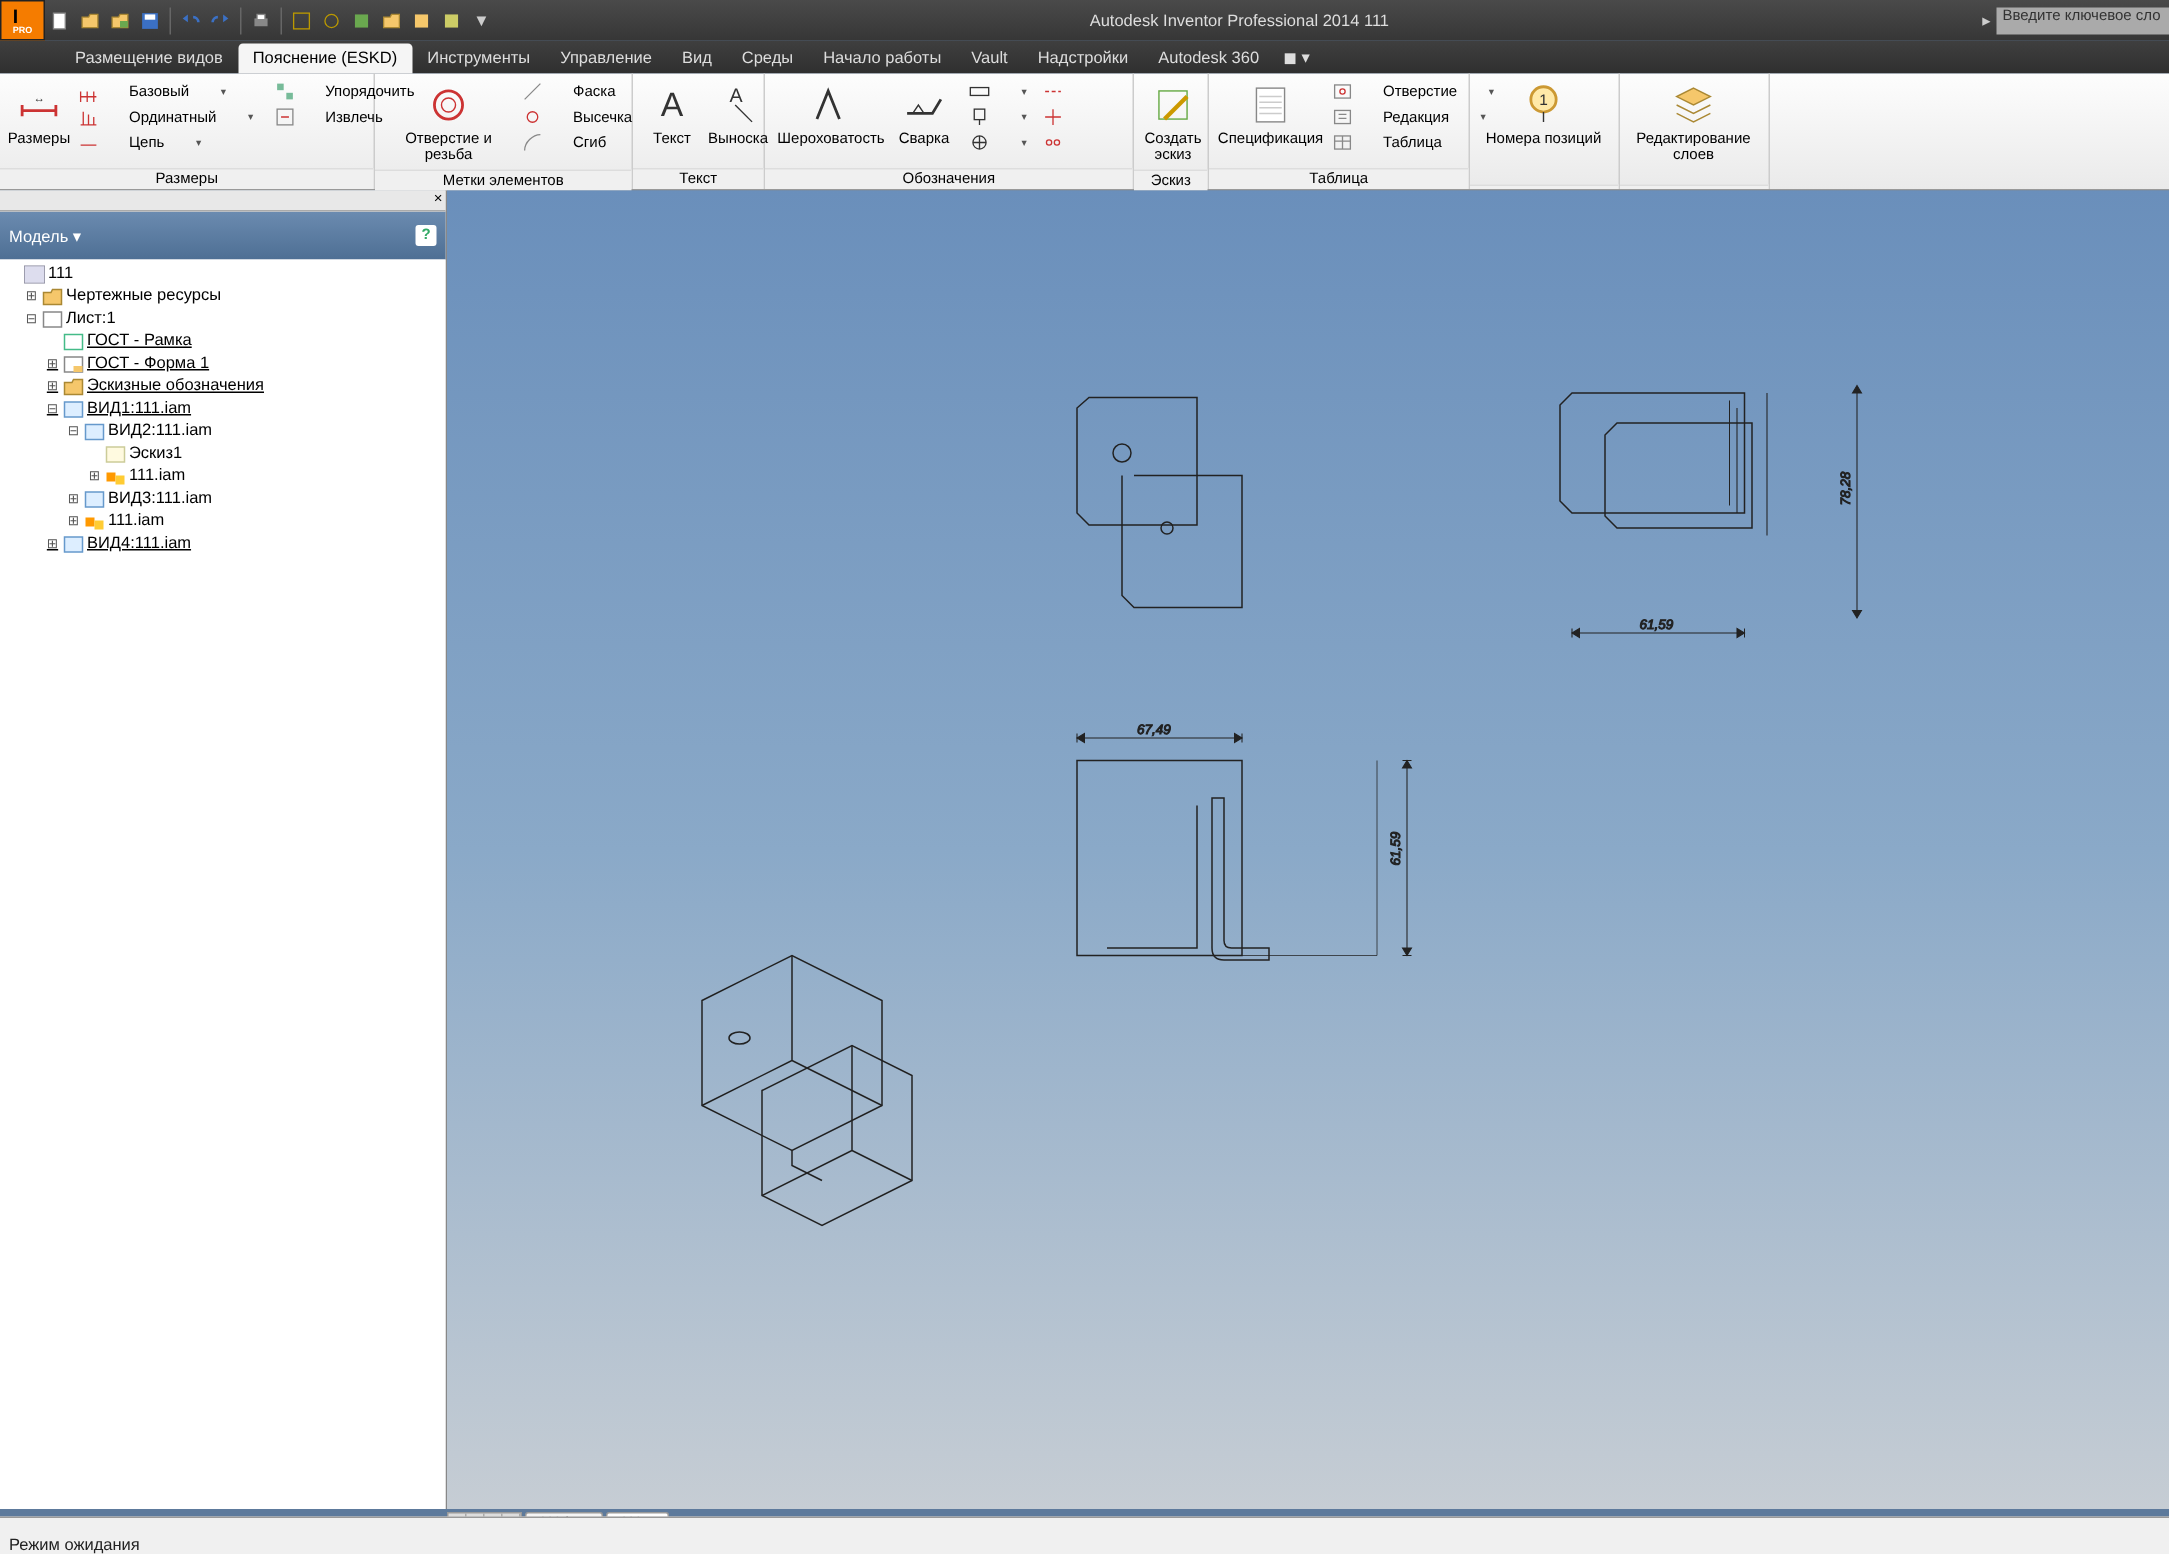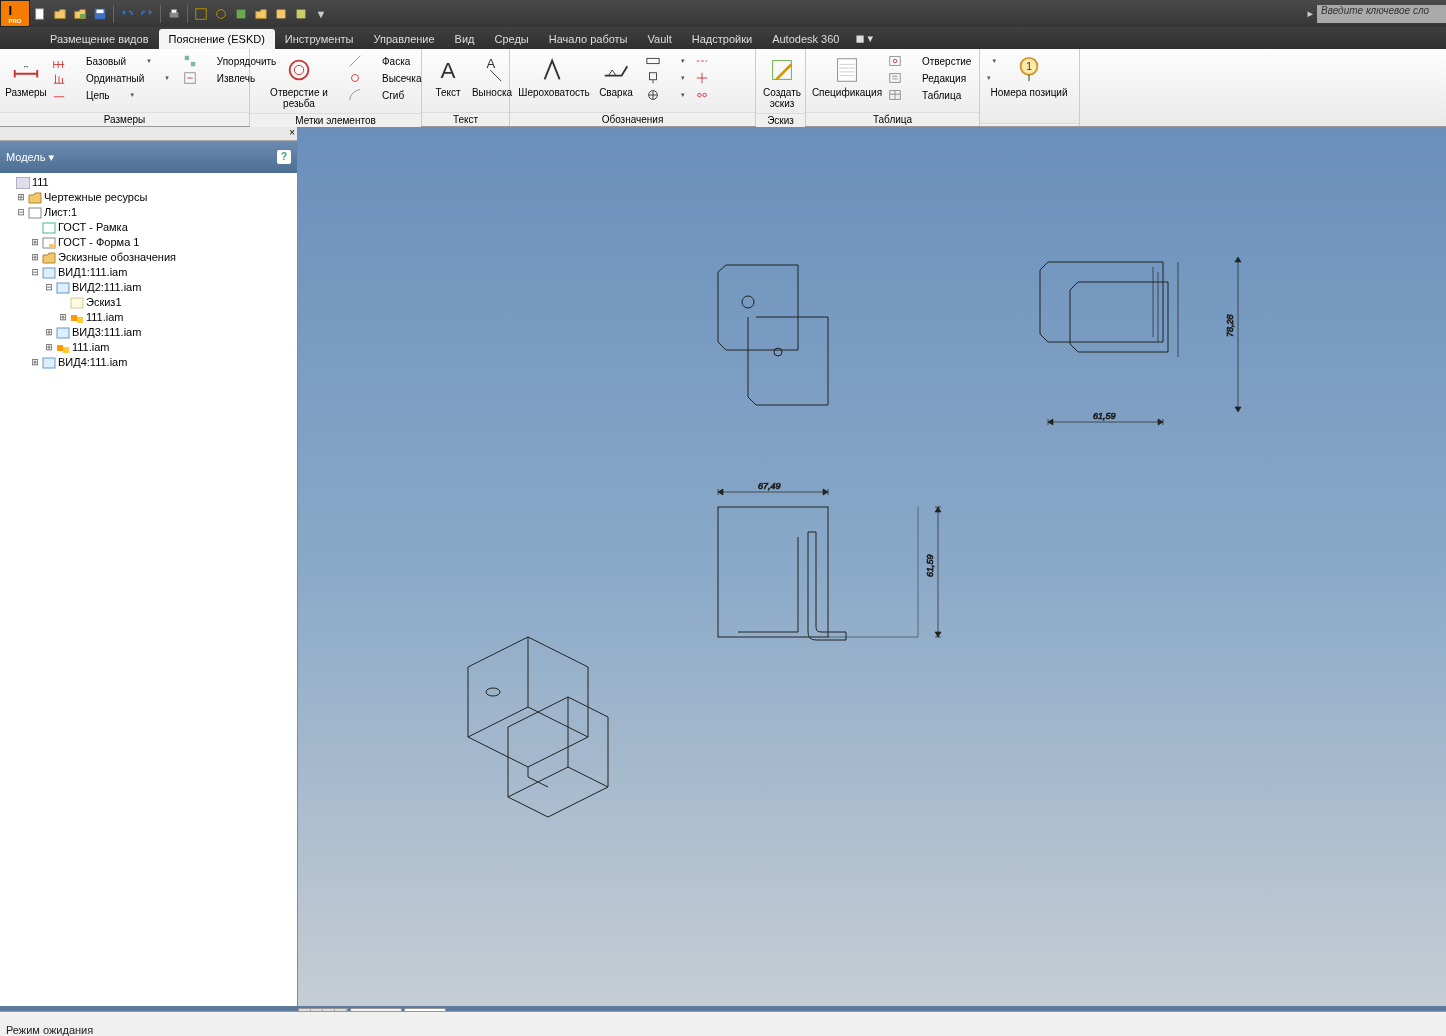--- a/index.html
+++ b/index.html
@@ -5,21 +5,21 @@
 * { margin:0; padding:0; box-sizing:border-box; font-family:"Segoe UI",Tahoma,sans-serif; }
 body { width:1446px; height:1036px; background:#5d7a9c; overflow:hidden; position:relative; }
 
 .qat { height:27px; background:linear-gradient(#4a4a4a,#363636); display:flex; align-items:center; color:#ccc; font-size:11px; }
 .qat .logo { width:30px; height:27px; background:#f57c00; display:flex; align-items:center; justify-content:center; color:#000; font-weight:bold; font-size:13px; border:1px solid #222;}
 .qat .logo span.pro{font-size:6px;color:#fff;display:block;line-height:6px;}
 .qat-btn { width:18px; height:18px; display:inline-flex; align-items:center; justify-content:center; margin:0 1px; border:1px solid transparent; cursor:pointer;}
 .qat-btn svg{width:14px;height:14px;}
 .qat-sep{width:1px;height:18px;background:#666;margin:0 3px;}
 .qat .title { flex:1; text-align:center; color:#ddd; font-size:11px; }
-.qat .search { width:129px; height:18px; background:#aaa; font-size:10px; font-style:italic; padding:0 4px; color:#333; overflow:hidden;white-space:nowrap;}
+.qat .search { width:115px; height:18px; background:#aaa; font-size:10px; padding:0 4px; color:#333; overflow:hidden;white-space:nowrap;}
 .qat .tri{margin-left:auto; margin-right:4px; color:#ccc;}
 
 .tabs { height:22px; background:linear-gradient(#3f3f3f,#2f2f2f); display:flex; align-items:flex-end; padding-left:40px; font-size:11px;}
 .tab { padding:4px 10px; color:#ddd; cursor:pointer; }
 .tab.active { background:#f5f5f5; color:#000; border-radius:3px 3px 0 0;text-align:center;}
 .tab-extra{padding:4px 6px;color:#ddd;cursor:pointer;}
 
 .ribbon { height:78px; background:linear-gradient(#fdfdfd,#eaeaea); border-bottom:1px solid #999; display:flex; font-size:10px;}
 .panel { border-right:1px solid #ccc; display:flex; flex-direction:column; }
 .panel-body { flex:1; display:flex; align-items:flex-start; padding:2px 4px;}
@@ -35,21 +35,21 @@
 .workarea { position:absolute; top:127px; left:0; right:0; bottom:30px; display:flex;}
 .sidebar { width:298px; background:#f4f4f4; border-right:1px solid #888; display:flex; flex-direction:column;}
 .side-tabrow{height:14px;background:#e8e8e8;border-bottom:1px solid #aaa;position:relative;font-size:10px;}
 .side-tabrow .x{position:absolute;right:2px;top:0;font-size:10px;cursor:pointer;}
 .side-head{height:28px;background:linear-gradient(#6b8bb0,#4e6f94);color:#fff;font-size:11px;display:flex;align-items:center;padding:16px 6px;justify-content:space-between;}
 .side-head .q{width:14px;height:14px;background:#fff;color:#3a6;border-radius:2px;text-align:center;font-weight:bold;font-size:10px;line-height:14px;}
 .tree{flex:1;overflow:auto;font-size:11px;background:#fff;padding:2px;}
 .tree-item{display:flex;align-items:center;gap:2px;padding:0 0 0 2px;line-height:15px;cursor:pointer;}
 .tree-item .exp{width:10px;text-align:center;color:#555;font-size:9px;cursor:pointer;}
 .tree-item .ticn{width:14px;height:12px;}
-.indent-1{padding-left:14px;} .indent-2{padding-left:28px;} .indent-3{padding-left:42px;} .indent-4{padding-left:56px;}
+.indent-1{padding-left:14px;} .indent-2{padding-left:28px;text-decoration:underline;} .indent-3{padding-left:42px;} .indent-4{padding-left:56px;}
 .canvas { flex:1; background:linear-gradient(#6a8fbb 0%,#8aa9c8 50%,#c6cdd4 100%); position:relative;}
 
 .draw{position:absolute;}
 
 .doctabs{position:absolute;left:298px;bottom:12px;height:18px;display:flex;align-items:center;font-size:10px;}
 .doctabs .nav{display:flex;background:#ddd;border:1px solid #999;}
 .doctabs .nav span{width:12px;text-align:center;border-right:1px solid #aaa;cursor:pointer;}
 .doctab{background:#f5f5f5;border:1px solid #999;border-bottom:none;padding:1px 8px;margin-left:2px;border-radius:2px 2px 0 0;cursor:pointer;display:flex;align-items:center;gap:3px;}
 .doctab.active{background:#fff;}
 .doctab .close{font-size:9px;color:#888;}
@@ -130,20 +130,21 @@
       <svg viewBox="0 0 16 16">
         <rect x="3" y="3" width="10" height="10" fill="#f5c76b"></rect>
       </svg>
     </span>
   <span class="qat-btn">
       <svg viewBox="0 0 16 16">
         <rect x="3" y="3" width="10" height="10" fill="#cc6"></rect>
       </svg>
     </span>
   <span class="qat-btn" style="color:#ccc;">▼</span>
+  <div class="title">Autodesk Inventor Professional 2014   111</div>
   <span class="tri">▸</span>
   <div class="search">Введите ключевое сло</div>
 </div>
 
 <div class="tabs">
   <div class="tab">Размещение видов</div>
   <div class="tab active">Пояснение (ESKD)</div>
   <div class="tab">Инструменты</div>
   <div class="tab">Управление</div>
   <div class="tab">Вид</div>
@@ -379,20 +380,34 @@
             <circle cx="16" cy="12" r="9" fill="#ffe9a8" stroke="#cc9933" stroke-width="2"></circle>
             <text x="16" y="16" font-size="11" text-anchor="middle" fill="#333">1</text>
             <path d="M16 21v7" stroke="#333"></path>
           </svg>
         <span>Номера позиций</span>
       </div>
     </div>
     <div class="panel-label"></div>
   </div>
 
+  <div class="panel" style="width:100px;">
+    <div class="panel-body">
+      <div class="big-btn" style="min-width:90px;">
+        <svg class="icn" viewBox="0 0 32 32">
+            <path d="M16 4l12 6-12 6-12-6z" fill="#f5c76b" stroke="#aa8833"></path>
+            <path d="M4 16l12 6 12-6" fill="none" stroke="#aa8833"></path>
+            <path d="M4 22l12 6 12-6" fill="none" stroke="#aa8833"></path>
+          </svg>
+        <span style="white-space:pre-line;">Редактирование
+слоев</span>
+      </div>
+    </div>
+    <div class="panel-label"></div>
+  </div>
 </div>
 
 <div class="workarea">
   <div class="sidebar">
     <div class="side-tabrow">
         <span class="x">×</span>
       </div>
     <div class="side-head">
       <span><span>Модель</span> ▾</span>
       <span class="q">?</span>

